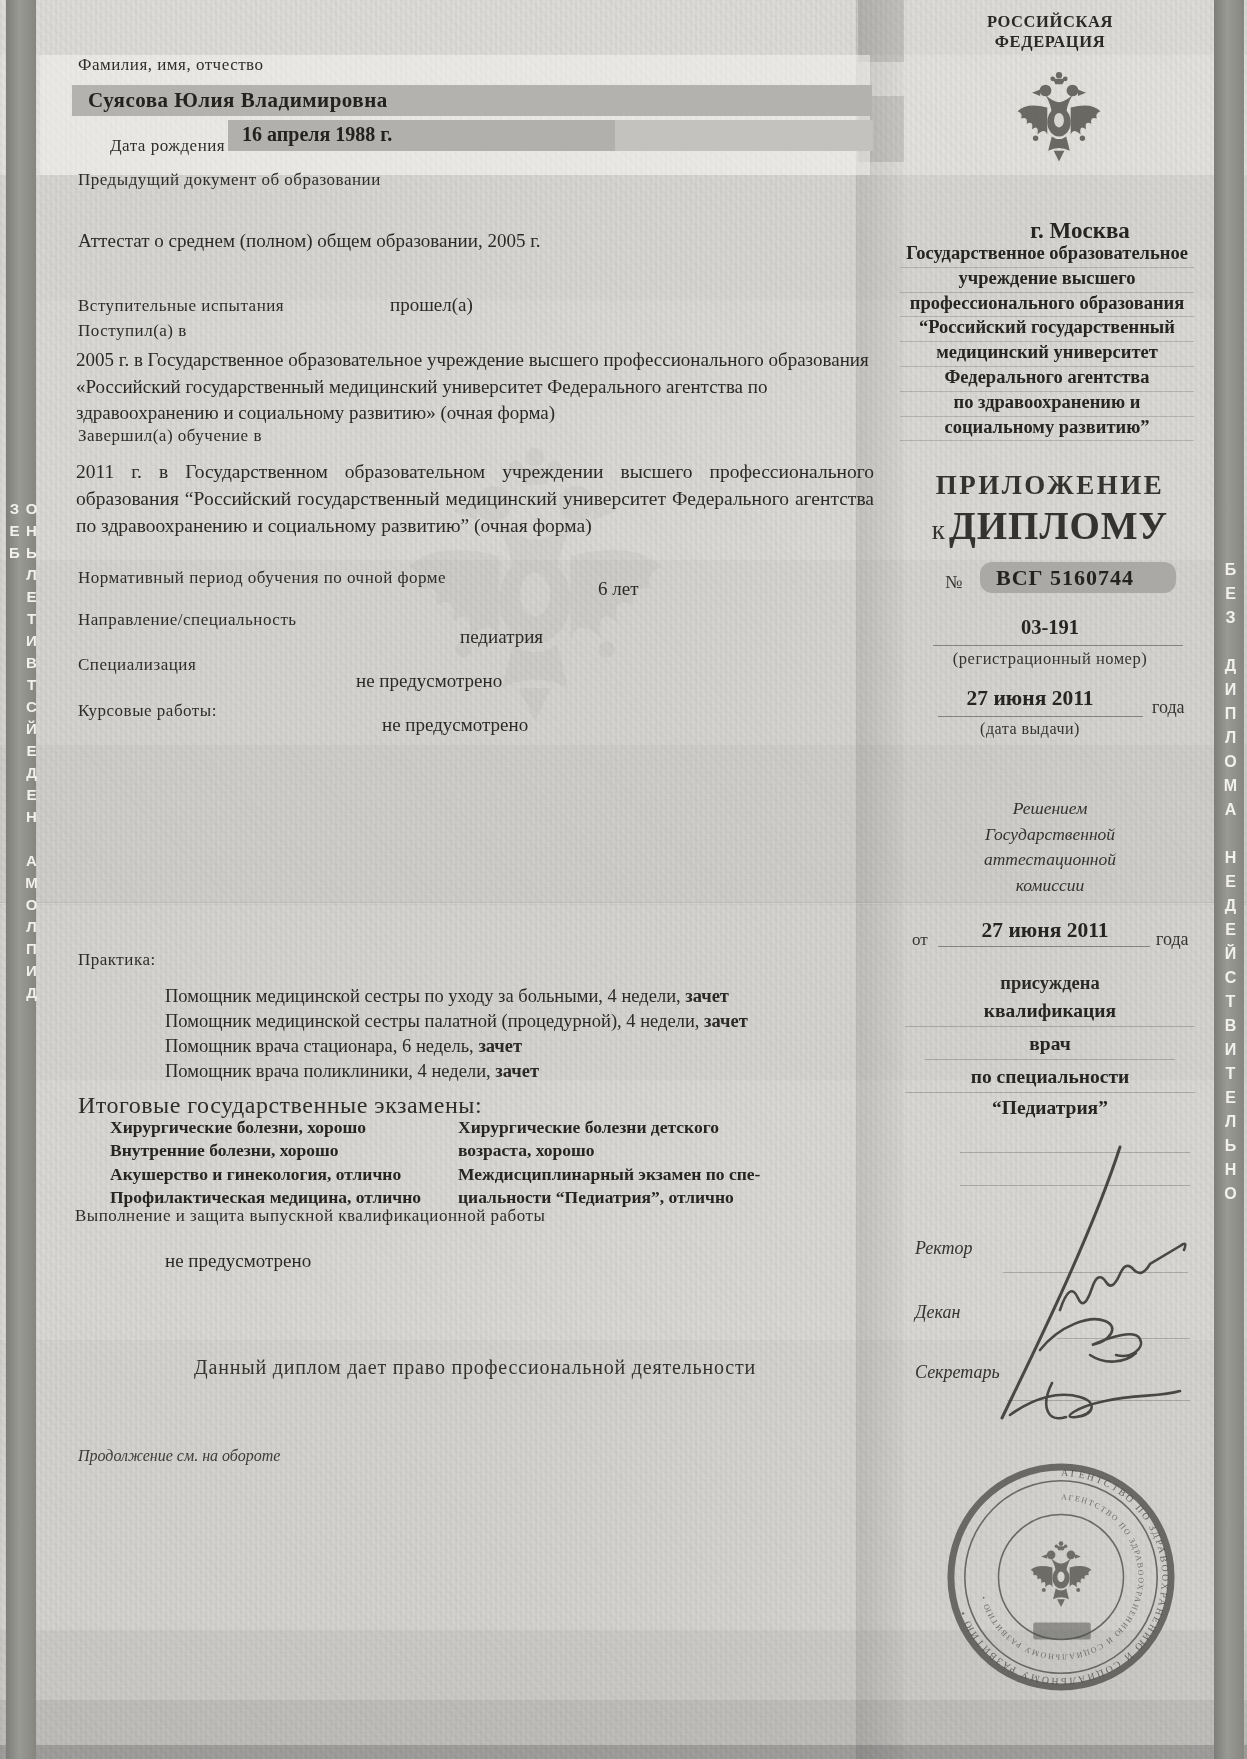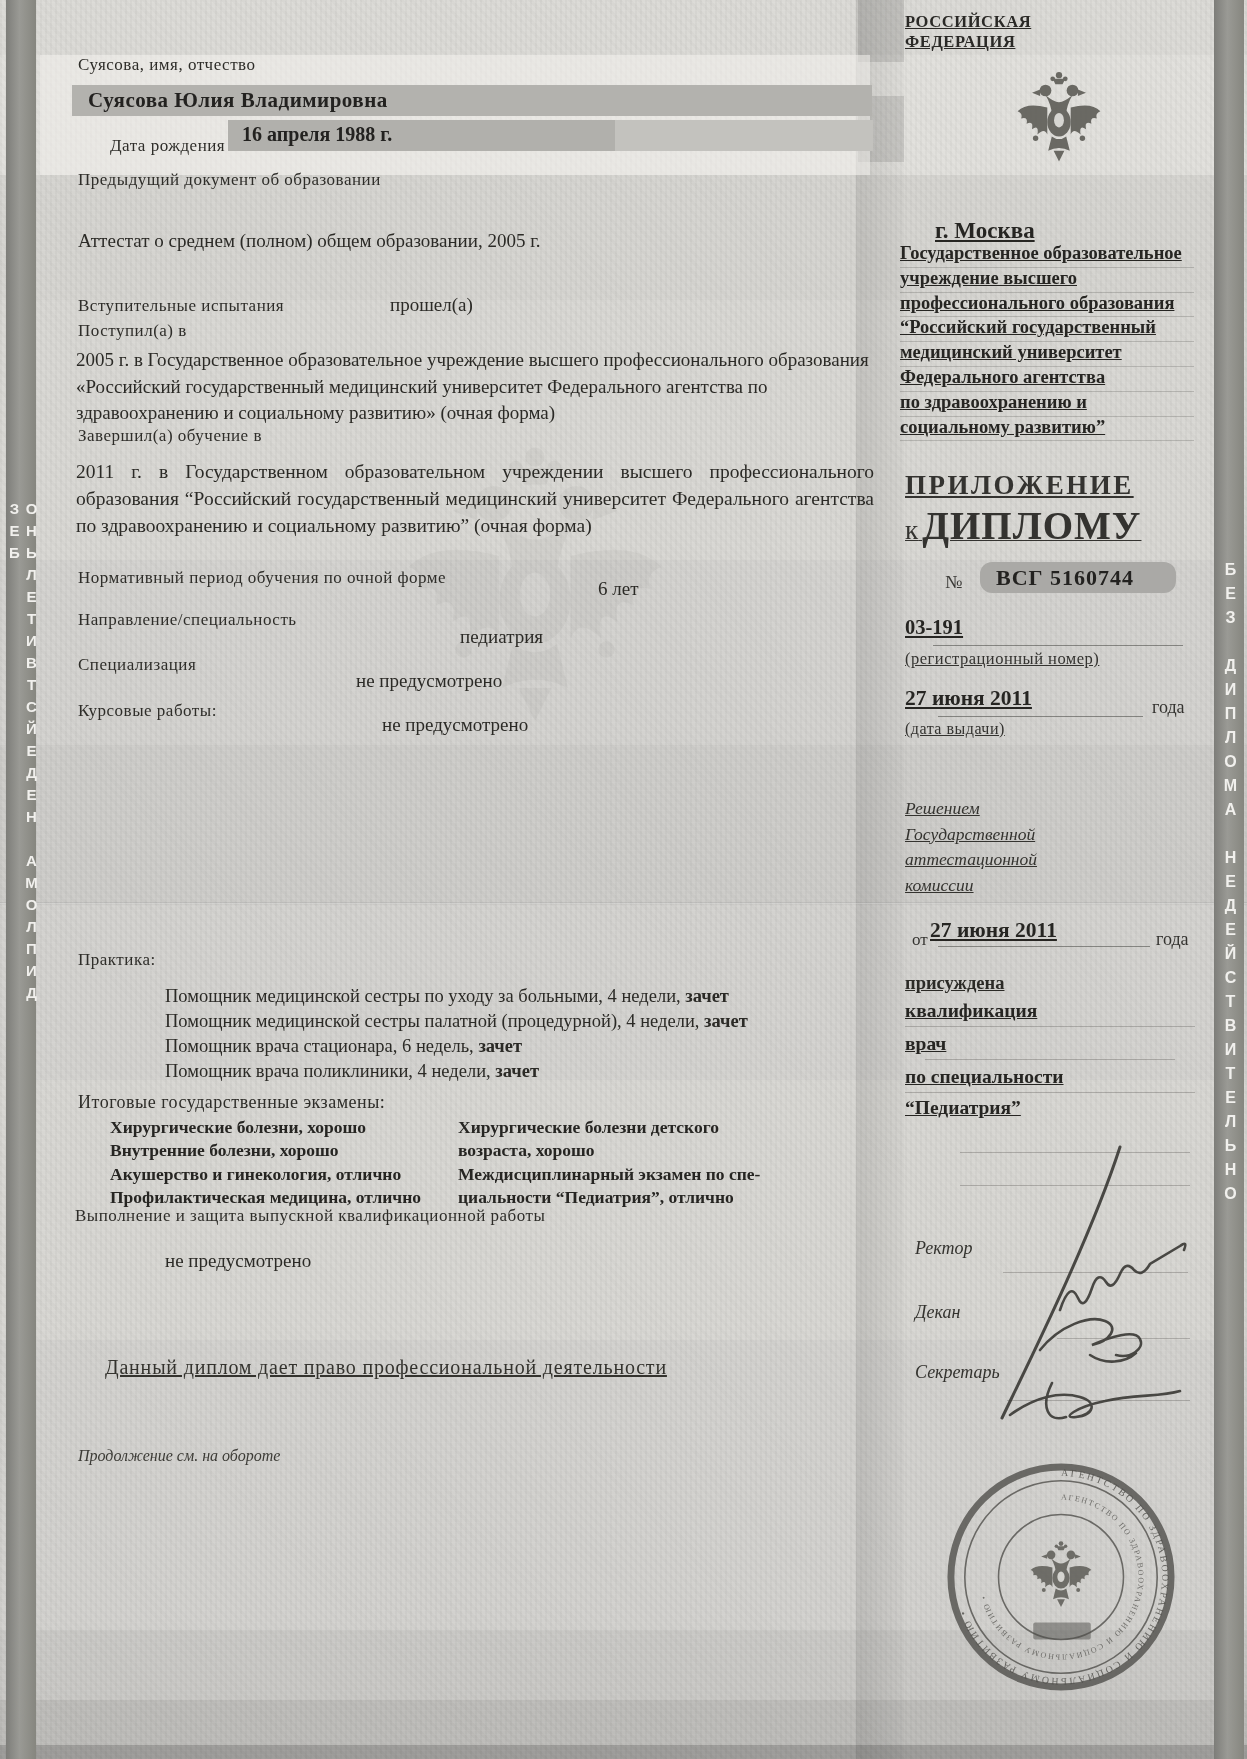--- a/index.html
+++ b/index.html
@@ -16,21 +16,21 @@
       #d7d6d2 1080px,#d7d6d2 1340px,
       #d2d1ce 1340px,#d2d1ce 1630px,
       #c9c8c5 1630px,#c9c8c5 100%);}
   .page::before{content:"";position:absolute;inset:0;z-index:0;
     background:
       repeating-linear-gradient(0deg, rgba(255,255,255,.05) 0 1px, transparent 1px 4px),
       repeating-linear-gradient(90deg, rgba(0,0,0,.028) 0 2px, transparent 2px 5px),
       repeating-linear-gradient(45deg, rgba(0,0,0,.02) 0 3px, transparent 3px 7px);}
   .abs{position:absolute;z-index:2;}
   .dec{position:absolute;z-index:1;}
-  .b{font-weight:bold;} .i{font-style:italic;} .c{text-decoration:underline;}
+  .b{font-weight:bold;} .i{font-style:italic;} .c{text-align:center;}
   .lbl{font-size:17px;letter-spacing:.5px;color:#2e2d29;}
   .val{font-size:19px;color:#2b2a26;}
   .hl{background:#b3b2ae;}
   .rule{position:absolute;z-index:2;height:1px;background:rgba(70,69,65,.55);}
   .rule-lt{position:absolute;z-index:2;height:1px;background:rgba(80,79,75,.32);}
   .edge{position:absolute;top:0;height:1759px;width:30px;z-index:3;
     background:linear-gradient(90deg,#7d7d79,#9a9a95 45%,#86867f);}
   .vtext{writing-mode:vertical-rl;text-orientation:upright;
     font-family:"Liberation Sans","DejaVu Sans",sans-serif;font-weight:bold;
     color:#f1f0ed;display:flex;align-items:center;justify-content:center;}
@@ -47,21 +47,21 @@
   <div class="dec" style="left:40px;top:55px;width:830px;height:120px;background:rgba(240,239,235,.55);"></div>
   <div class="dec" style="left:0;top:902px;width:1247px;height:2px;background:linear-gradient(180deg,rgba(0,0,0,.13),rgba(255,255,255,.35));"></div>
   <div class="dec" style="left:0;top:1700px;width:1247px;height:59px;background:rgba(0,0,0,.06);"></div>
   <div class="dec" style="left:0;top:1745px;width:1247px;height:14px;background:rgba(0,0,0,.16);"></div>
 
   <div class="edge" style="left:6px;"></div>
   <div class="abs vtext reverse-text" style="left:8px;top:500px;width:30px;height:575px;font-size:15px;letter-spacing:5px;z-index:4;">ОНЬЛЕТИВТСЙЕДЕН АМОЛПИД ЗЕБ</div>
   <div class="edge" style="left:1214px;"></div>
   <div class="abs vtext" style="left:1215px;top:555px;width:30px;height:660px;font-size:16px;letter-spacing:7px;z-index:4;">БЕЗ ДИПЛОМА НЕДЕЙСТВИТЕЛЬНО</div>
 
-  <div class="abs lbl" style="left:78px;top:55px;">Суясова, имя, отчество</div>
+  <div class="abs lbl" style="left:78px;top:55px;">Фамилия, имя, отчество</div>
   <div class="abs hl" style="left:72px;top:85px;width:800px;height:31px;">
     <span class="b" style="display:block;padding:3px 0 0 16px;font-size:21px;letter-spacing:.5px;color:#232220;">Суясова Юлия Владимировна</span>
   </div>
   <div class="abs lbl" style="left:78px;top:136px;margin-left:32px;">Дата рождения</div>
   <div class="abs" style="left:228px;top:120px;width:645px;height:31px;background:linear-gradient(90deg,#b1b0ac 0 60%,#c3c2be 60%);">
     <span class="b" style="display:block;padding:3px 0 0 14px;font-size:20px;color:#232220;">16 апреля 1988 г.</span>
   </div>
 
   <div class="abs lbl" style="left:78px;top:170px;">Предыдущий документ об образовании</div>
   <div class="abs val" style="left:78px;top:230px;">Аттестат о среднем (полном) общем образовании, 2005 г.</div>
@@ -87,21 +87,21 @@
   <div class="abs val" style="left:382px;top:714px;">не предусмотрено</div>
 
   <div class="abs lbl" style="left:78px;top:950px;">Практика:</div>
   <div class="abs" style="left:165px;top:984px;width:700px;font-size:18.5px;line-height:25px;color:#2b2a26;">
     <div><span>Помощник  медицинской сестры по уходу за больными, 4 недели,</span> <span class="b">зачет</span></div>
     <div><span>Помощник медицинской сестры палатной (процедурной),  4 недели,</span> <span class="b">зачет</span></div>
     <div><span>Помощник врача стационара,  6 недель,</span> <span class="b">зачет</span></div>
     <div><span>Помощник врача поликлиники, 4 недели,</span> <span class="b">зачет</span></div>
   </div>
 
-  <div class="abs lbl" style="left:78px;top:1092px;font-size:18px;">Итоговые государственные экзамены:</div>
+  <div class="abs lbl" style="left:78px;top:1092px;font-size:24px;">Итоговые государственные экзамены:</div>
   <div class="abs b" style="left:110px;top:1116px;font-size:17.5px;line-height:23.3px;color:#262522;">
     <div>Хирургические болезни, хорошо</div>
     <div>Внутренние болезни, хорошо</div>
     <div>Акушерство и гинекология, отлично</div>
     <div>Профилактическая медицина, отлично</div>
   </div>
   <div class="abs b" style="left:458px;top:1116px;font-size:17.5px;line-height:23.3px;color:#262522;">
     <div>Хирургические болезни детского</div>
     <div>возраста, хорошо</div>
     <div>Междисциплинарный экзамен по спе-</div>

